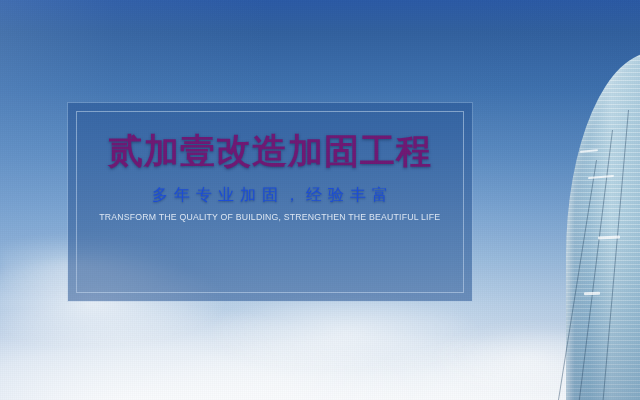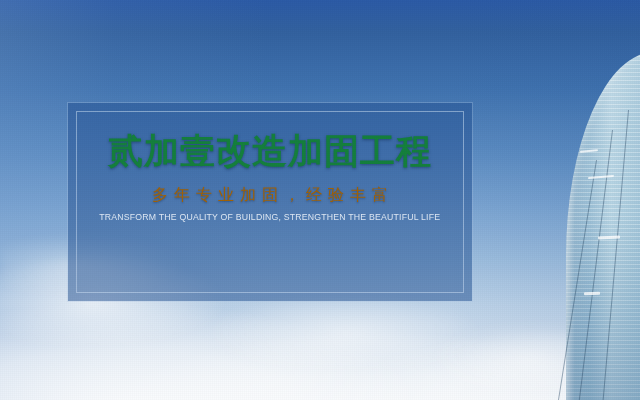--- a/index.html
+++ b/index.html
@@ -202,32 +202,32 @@
     flex-direction: column;
     align-items: center;
     justify-content: flex-start;
     padding-top: 30px;
     box-sizing: border-box;
   }
 
   .headline {
     font-size: 35px;
     font-weight: bold;
-    color: #15803d;
+    color: #701a75;
     letter-spacing: 1px;
     line-height: 1;
     text-shadow: 0 1px 3px rgba(18,45,85,0.55);
     white-space: nowrap;
   }
 
   .subline {
     margin-top: 19px;
     font-size: 16px;
     font-weight: normal;
-    color: #a16207;
+    color: #1d4ed8;
     letter-spacing: 6px;
     text-indent: 6px;
     line-height: 1;
     text-shadow: 0 1px 2px rgba(18,45,85,0.45);
     white-space: nowrap;
   }
 
   .tagline {
     margin-top: 18px;
     font-size: 20px;

